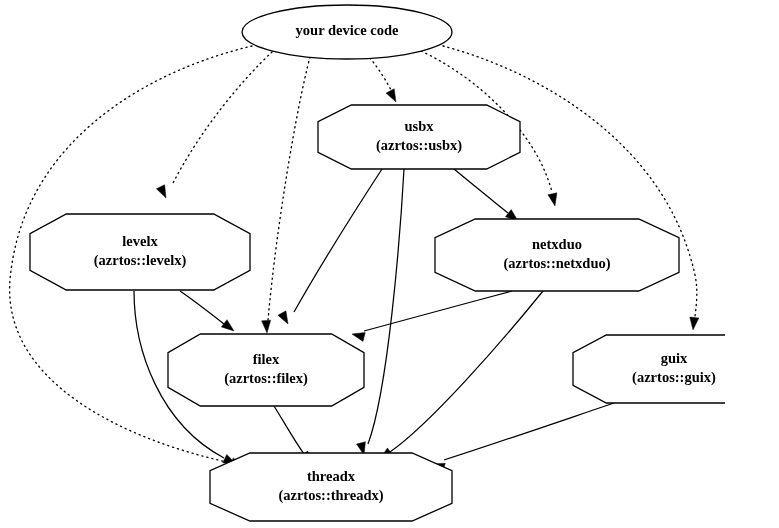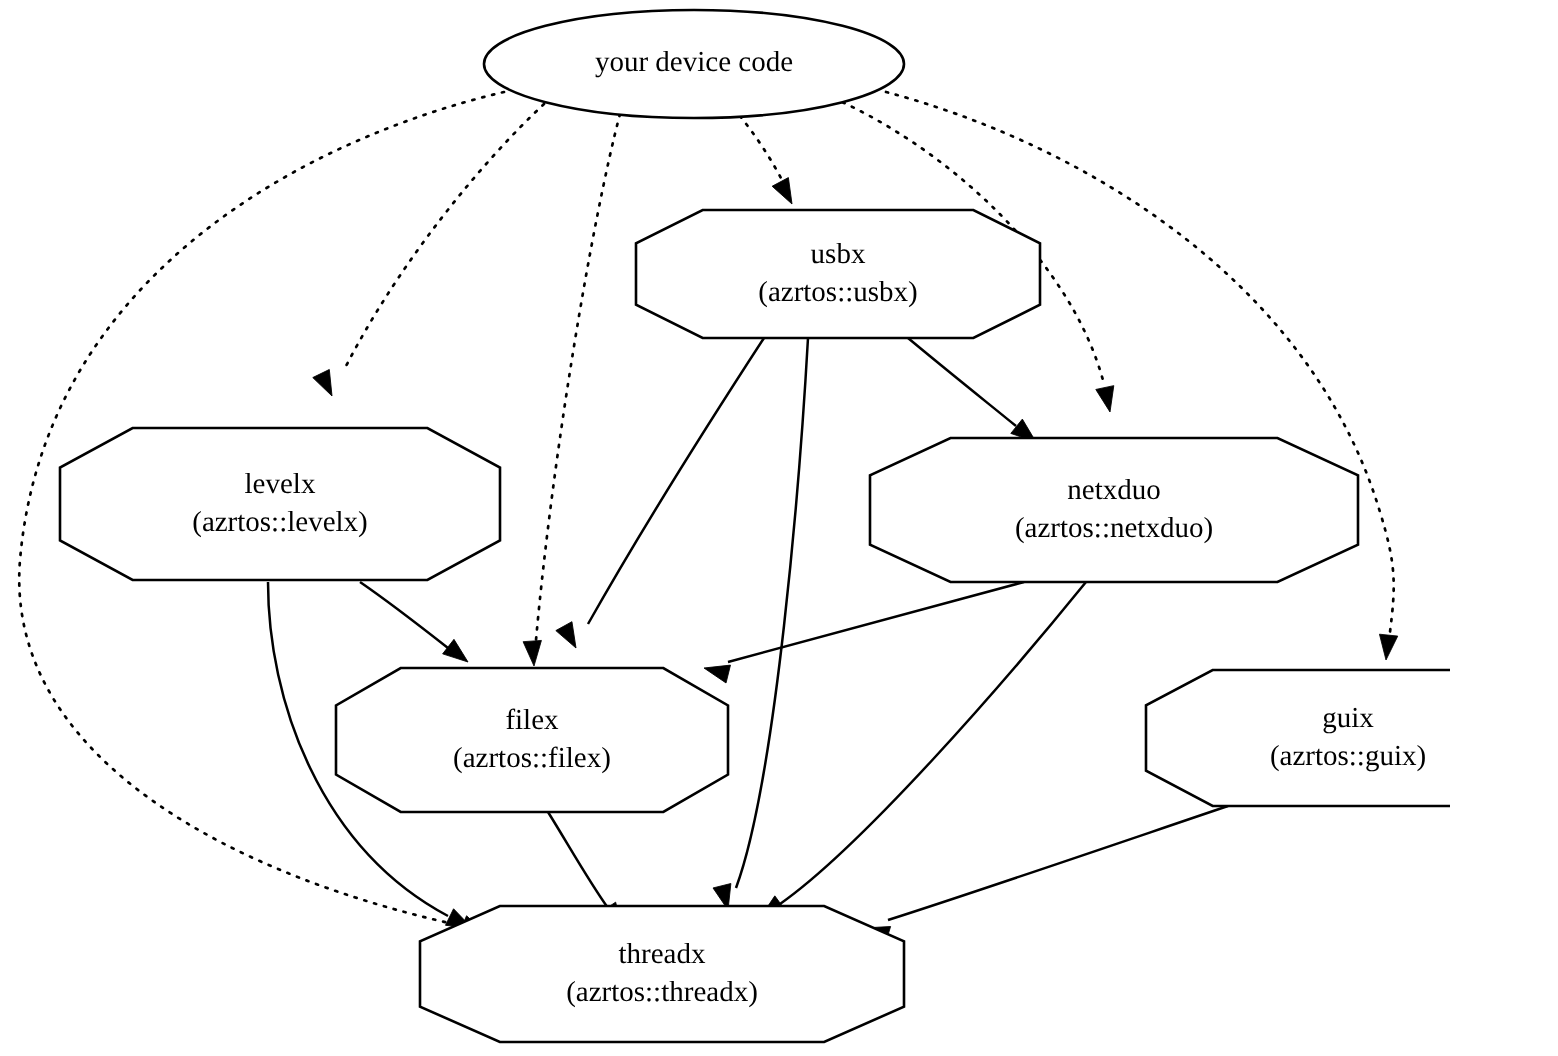--- a/index.html
+++ b/index.html
@@ -7,20 +7,21 @@
   body{
     font-family:"Liberation Serif","DejaVu Serif",serif;
     -webkit-font-smoothing:antialiased;
   }
   #canvas{
     position:relative;
     width:725px;
     height:528px;
     background:#ffffff;
     overflow:hidden;
+    font-weight:bold;
   }
   #graph-svg{
     position:absolute;
     left:0; top:0;
     width:779px;
     height:528px;
   }
   .node-shape{
     fill:#ffffff;
     stroke:#000000;

